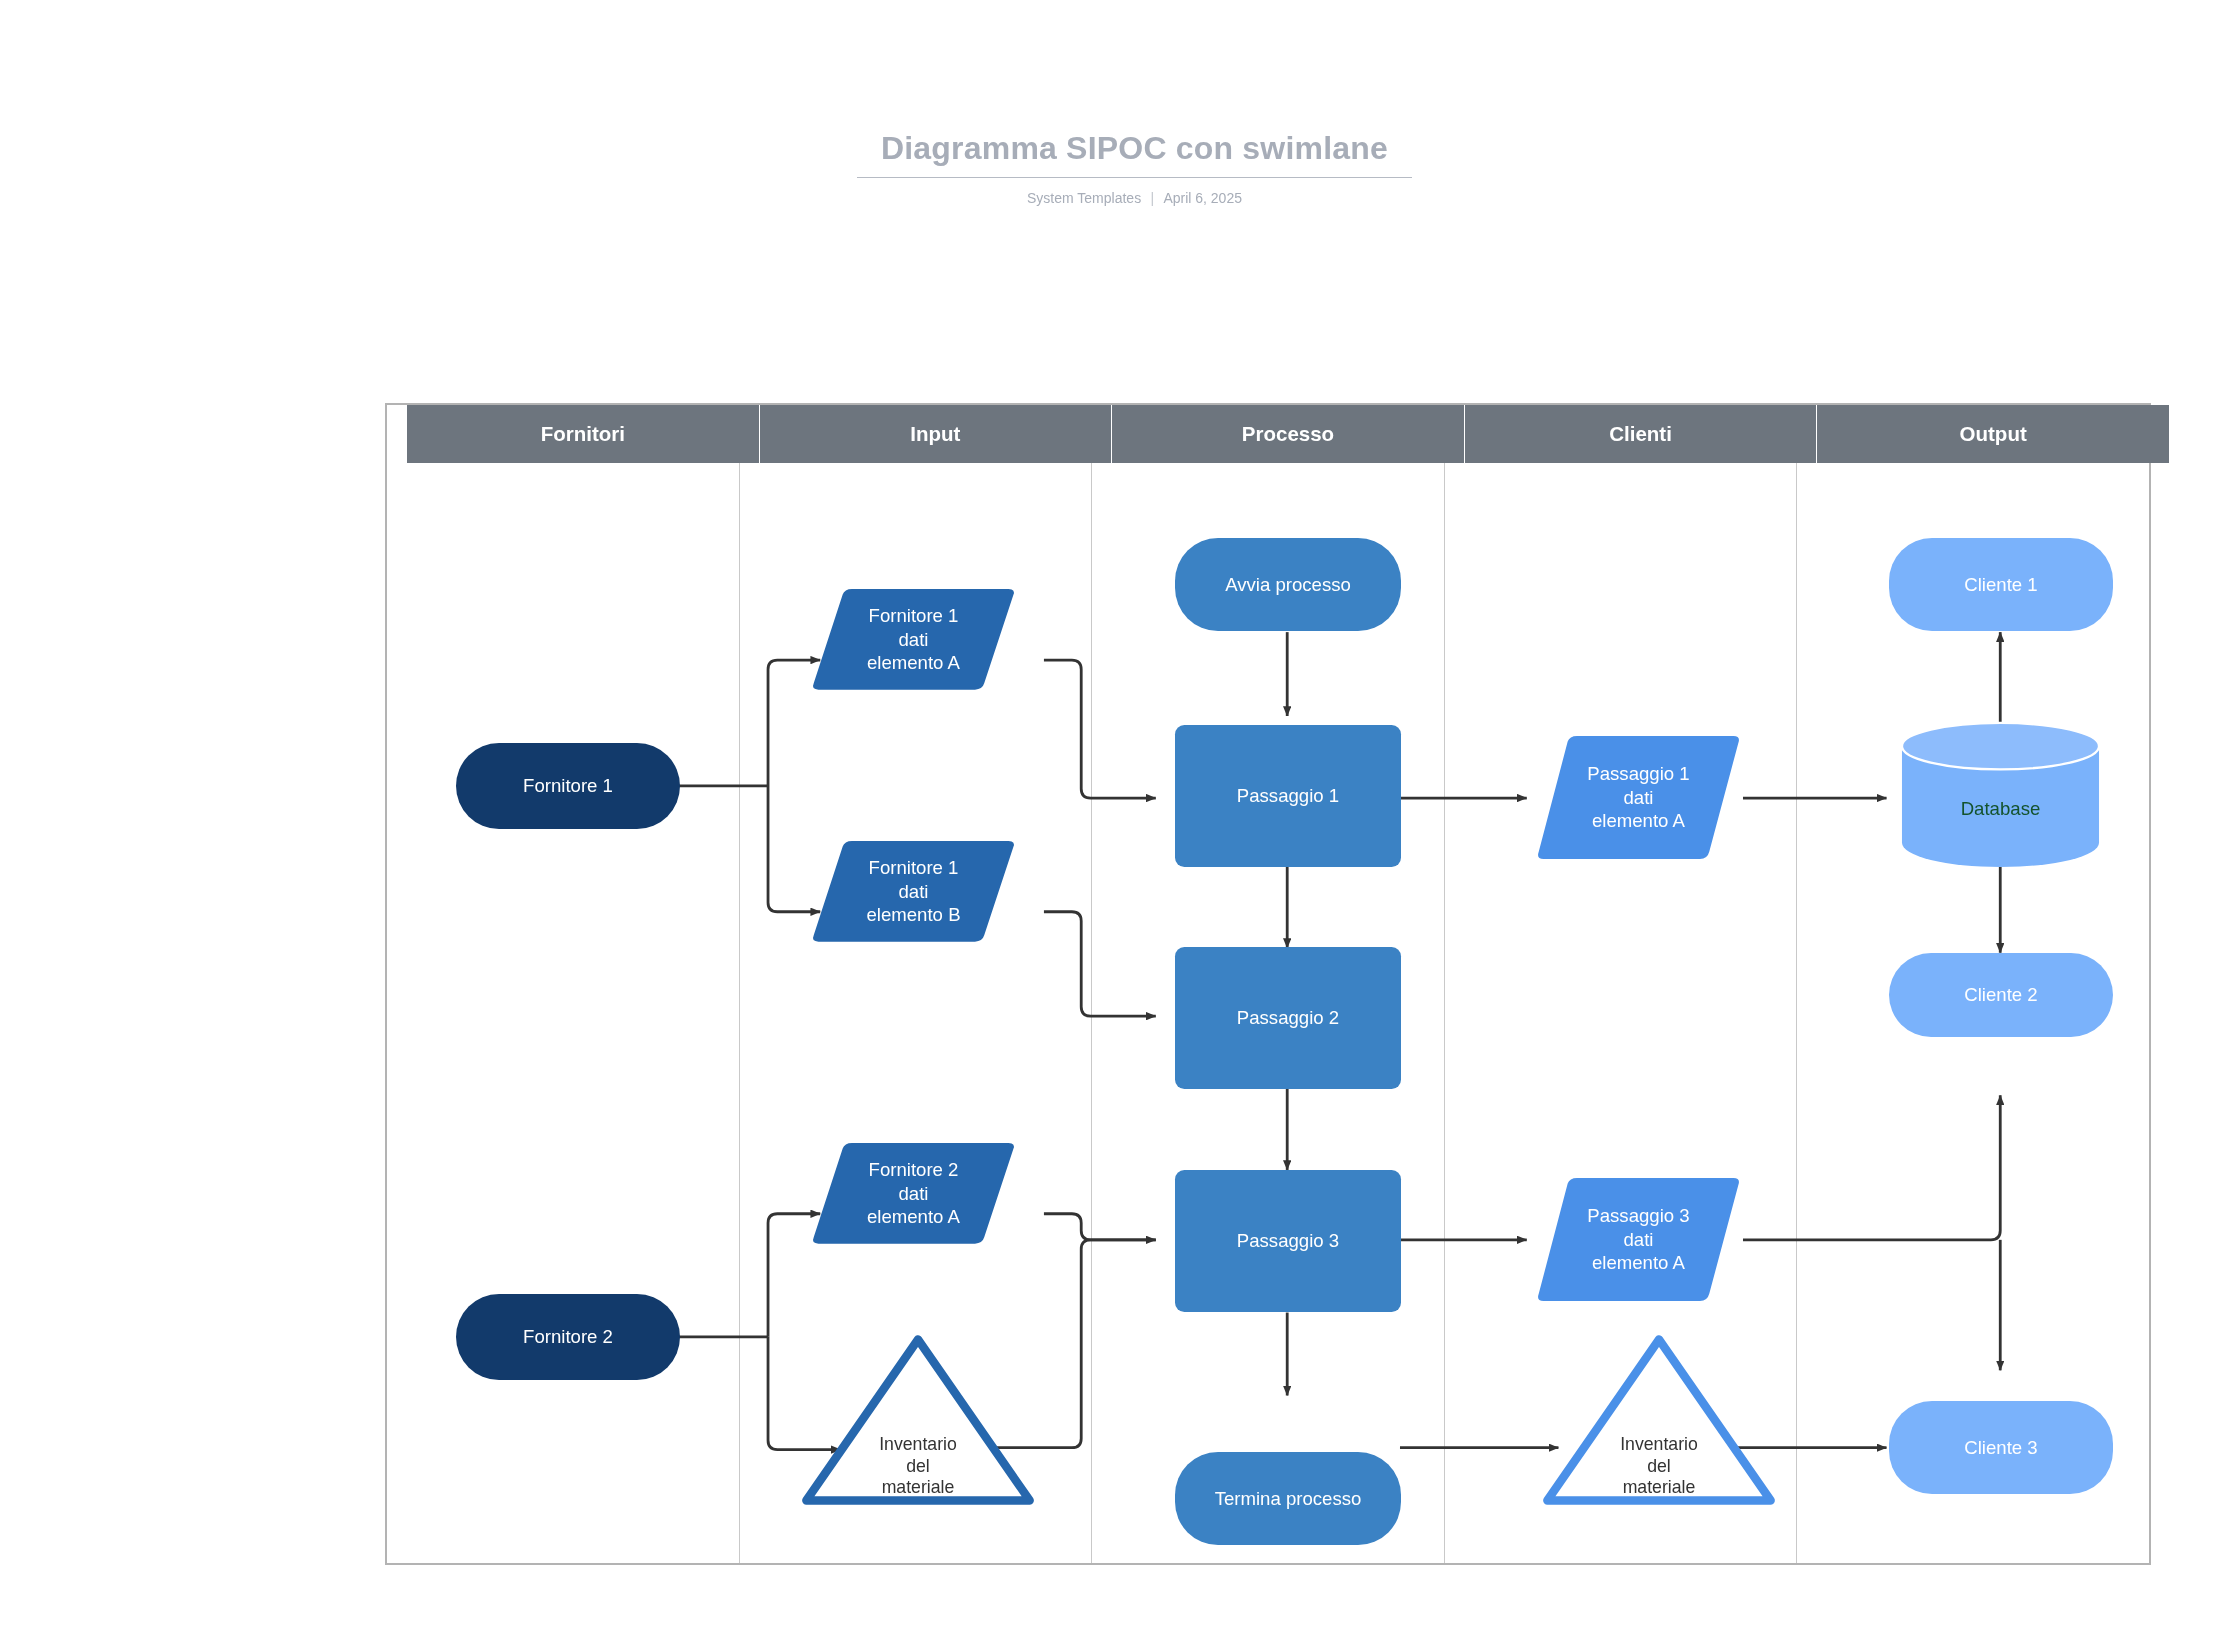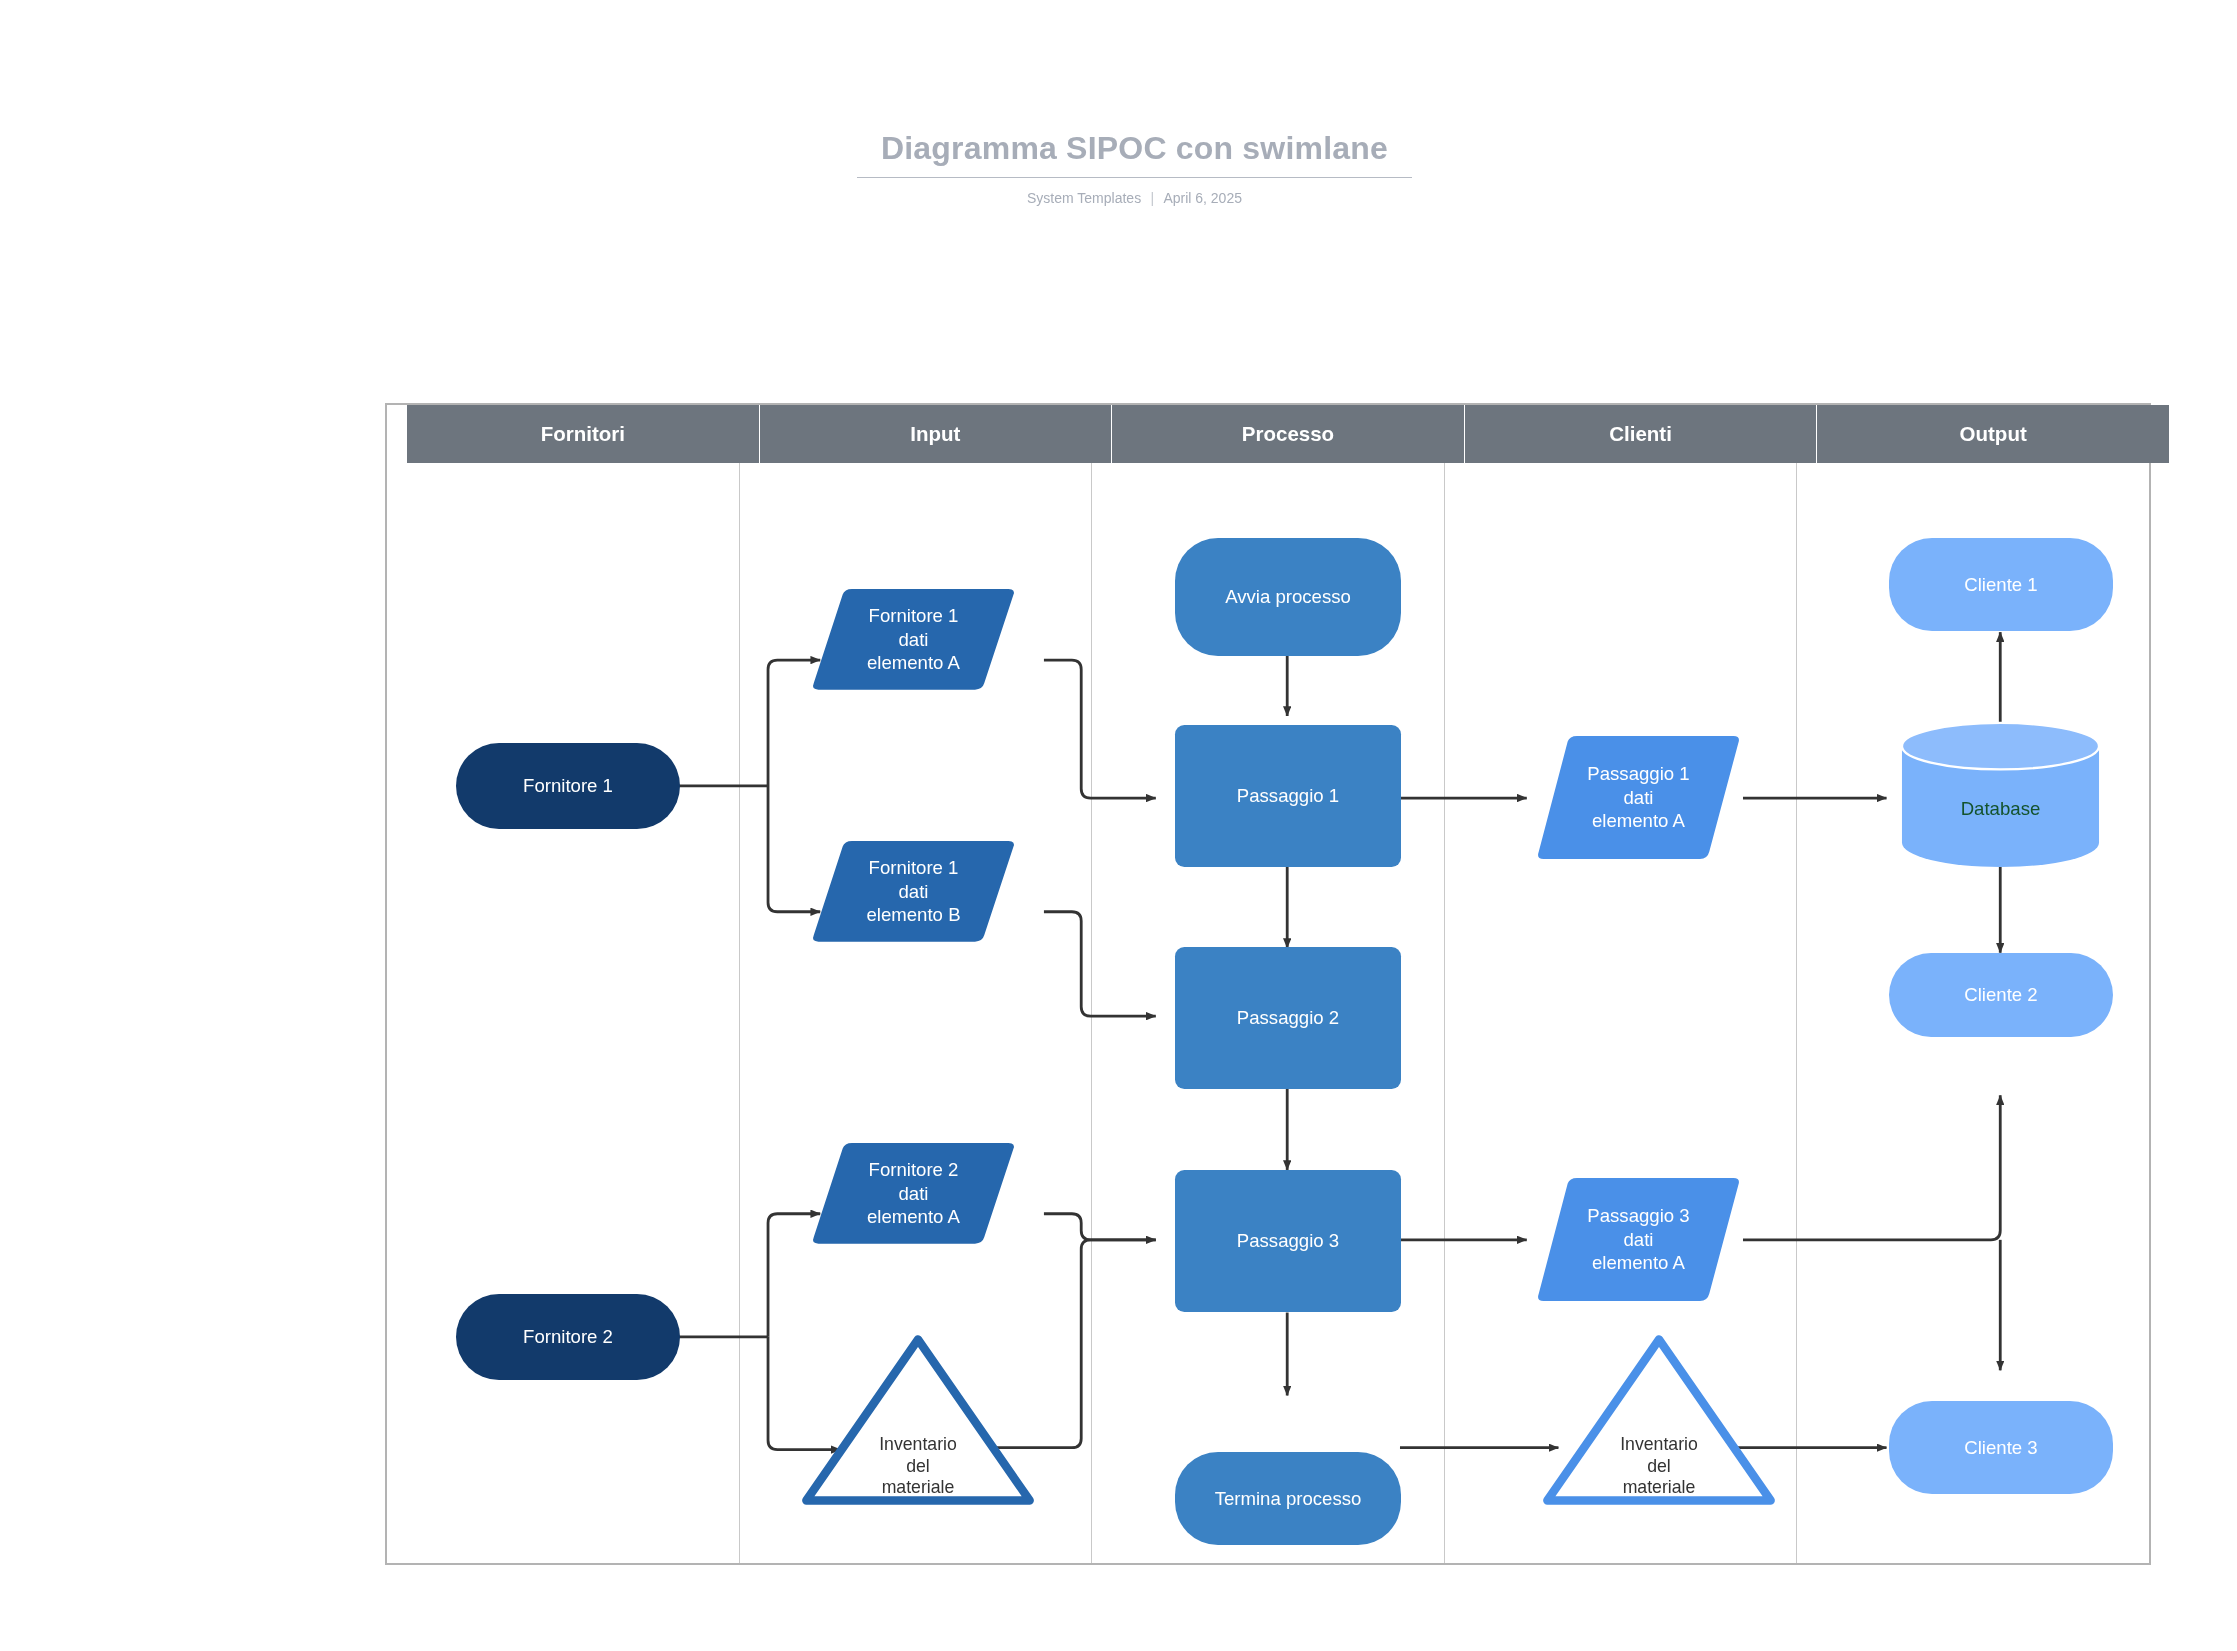--- a/index.html
+++ b/index.html
@@ -181,21 +181,21 @@
 
     <div class="tri" style="left:797px;top:1330px;width:242px;height:180px;">
       <svg width="242" height="180" viewBox="0 0 260 193">
         <path d="M130,10 L250,183 L10,183 Z" fill="#ffffff" stroke="#2667ad" stroke-width="9" stroke-linejoin="round"></path>
       </svg>
       <div class="tri-txt" style="white-space:pre-line;">Inventario
 del
 materiale</div>
     </div>
 
-    <div class="node pill c-proc" style="left:1175px;top:538px;width:226px;height:118px;">Avvia processo</div>
+    <div class="node pill c-proc" style="left:1175px;top:538px;width:226px;height:93px;">Avvia processo</div>
     <div class="node rrect c-proc" style="left:1175px;top:725px;width:226px;height:142px;">Passaggio 1</div>
     <div class="node rrect c-proc" style="left:1175px;top:947px;width:226px;height:142px;">Passaggio 2</div>
     <div class="node rrect c-proc" style="left:1175px;top:1170px;width:226px;height:142px;">Passaggio 3</div>
     <div class="node pill c-proc" style="left:1175px;top:1452px;width:226px;height:93px;">Termina processo</div>
 
     <div class="para" style="left:1536px;top:736px;width:205px;height:123px;">
       <svg class="para-bg" viewBox="0 0 220 132" preserveAspectRatio="none">
         <path d="M34,6 Q36,0 44,0 L212,0 Q220,0 217,8 L186,124 Q184,132 176,132 L8,132 Q0,132 3,124 Z" fill="#4a90e8"></path>
       </svg>
       <div class="para-txt" style="white-space:pre-line;">Passaggio 1

